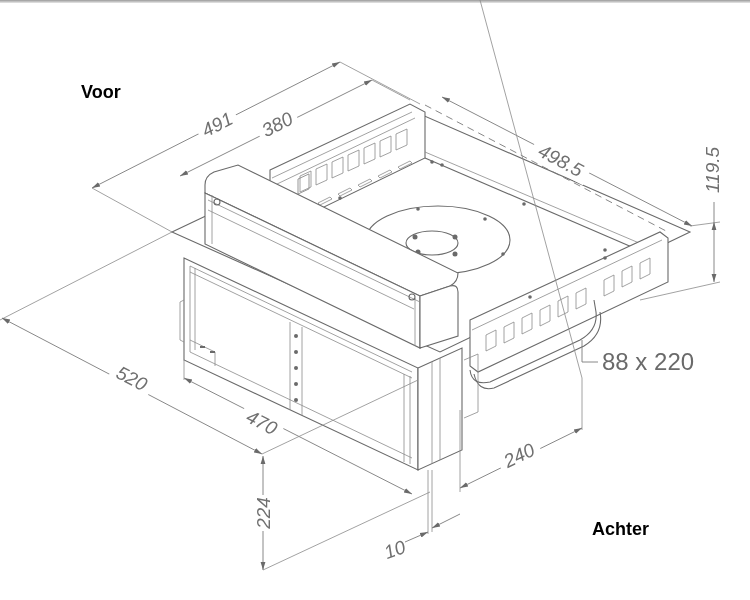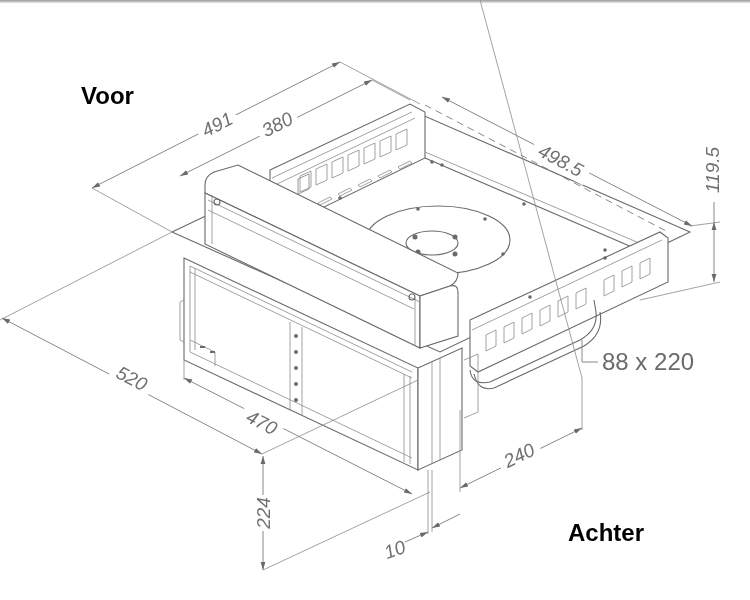--- a/index.html
+++ b/index.html
@@ -7,30 +7,30 @@
   .topbar{position:absolute;left:0;top:0;width:750px;height:3px;background:linear-gradient(#9a9a9a,#e8e8e8);}
   svg{position:absolute;left:0;top:0;}
   .ln{stroke:#6a6a6a;fill:none;stroke-width:1.1;}
   .lt{stroke:#8a8a8a;fill:none;stroke-width:0.8;}
   .dim{stroke:#7a7a7a;fill:none;stroke-width:0.9;}
   .dash{stroke:#7a7a7a;fill:none;stroke-width:0.9;stroke-dasharray:7 5;}
   .face{fill:#ffffff;stroke:#6a6a6a;stroke-width:1.1;}
   .dot{fill:#6a6a6a;}
   .arr{fill:#6a6a6a;}
   .dimtxt{font-family:"Liberation Sans",sans-serif;font-size:19px;fill:#707070;font-style:italic;}
-  .lbl{position:absolute;font-family:"Liberation Sans",sans-serif;font-weight:bold;font-size:24px;color:#000;}
+  .lbl{position:absolute;font-family:"Liberation Sans",sans-serif;font-weight:bold;font-size:18px;color:#000;}
   .note{font-family:"Liberation Sans",sans-serif;font-size:24px;fill:#6a6a6a;}
 </style>
 </head>
 <body>
 
 <div class="topbar"></div>
 
 <div class="lbl" style="left:81px;top:82px;">Voor</div>
-<div class="lbl" style="left:568px;top:519px;">Achter</div>
+<div class="lbl" style="left:592px;top:519px;">Achter</div>
 
 <svg width="750" height="600" viewBox="0 0 750 600">
   <defs>
     <marker id="ah" viewBox="0 0 10 10" refX="10" refY="5" markerWidth="9" markerHeight="9" orient="auto-start-reverse">
       <path d="M0,2 L10,5 L0,8 z" class="arr"></path>
     </marker>
   </defs>
 
   <g>
 

